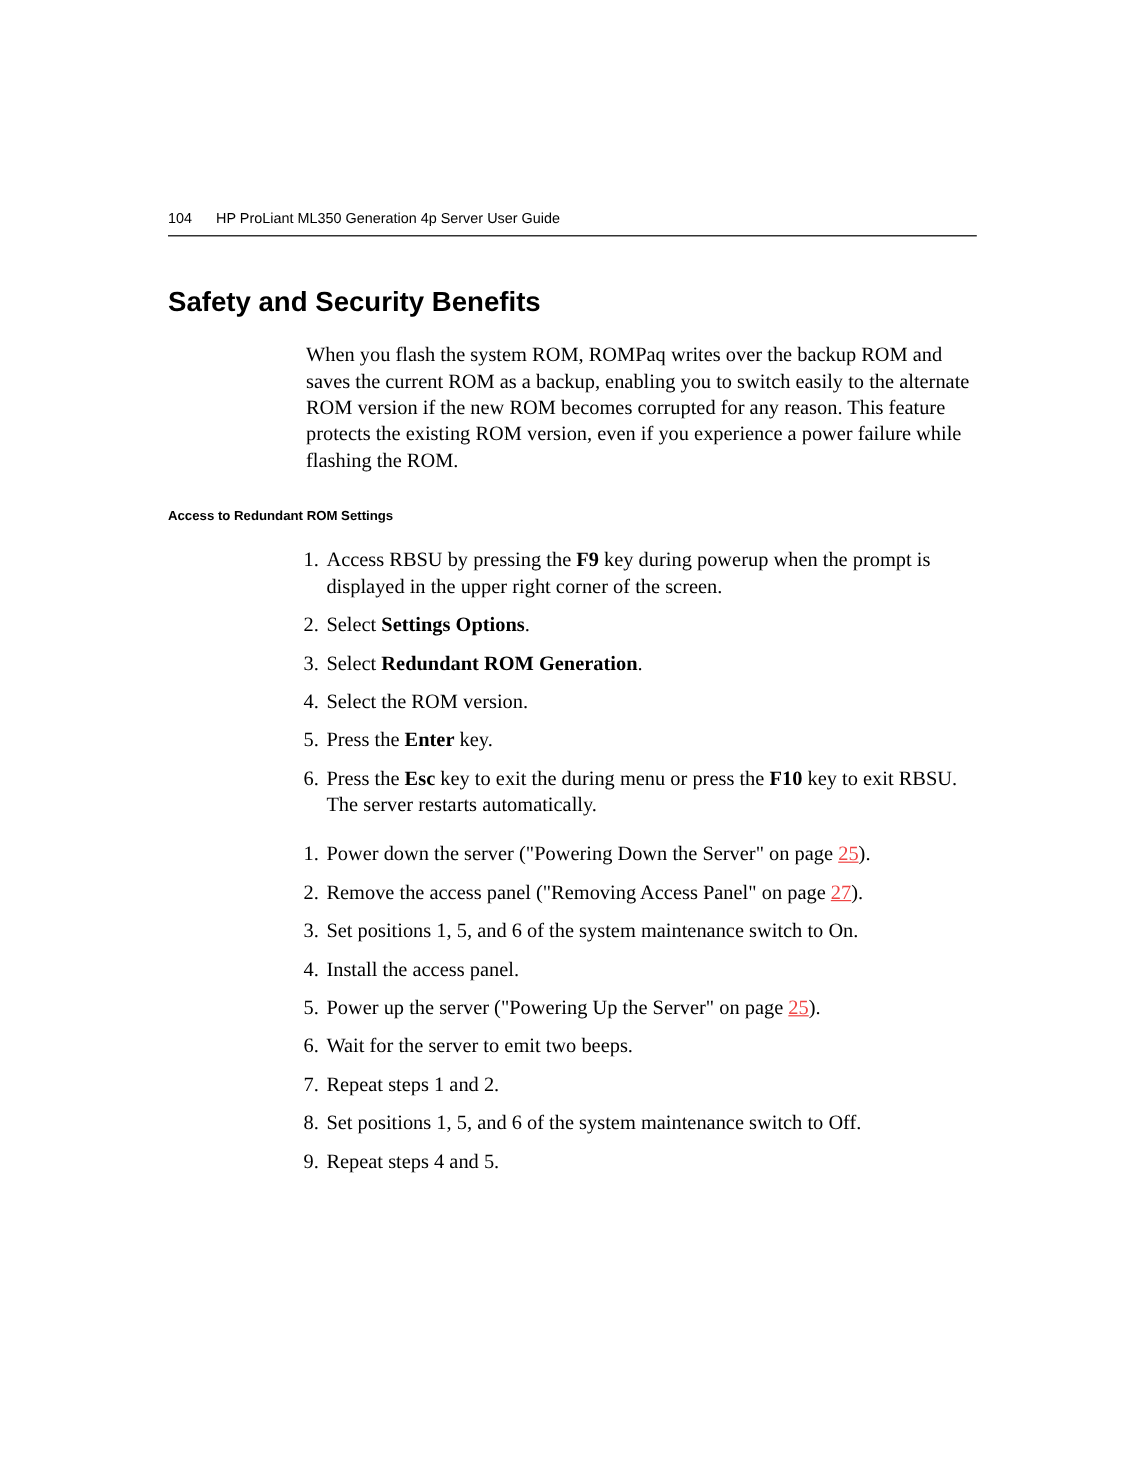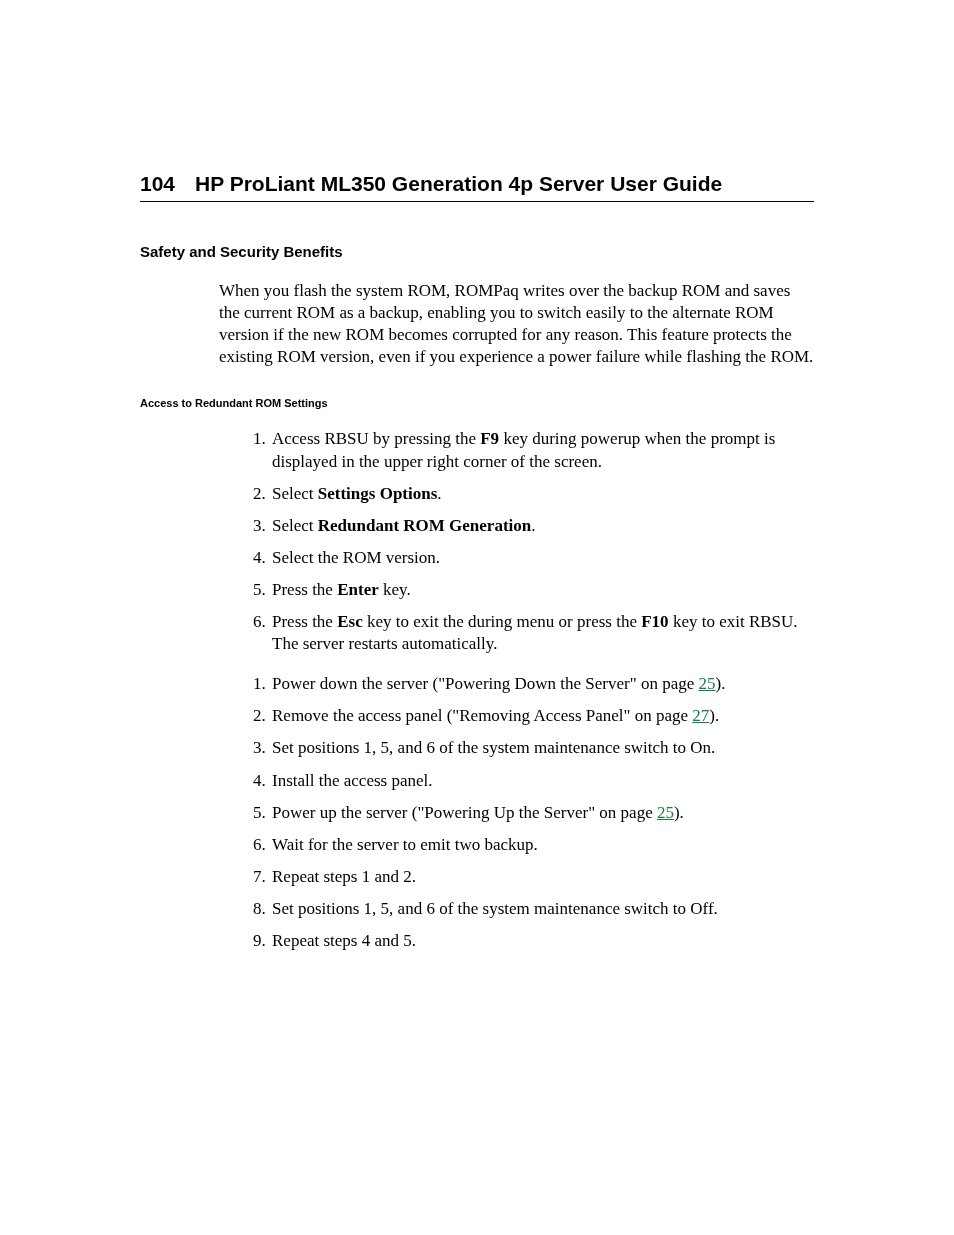--- a/index.html
+++ b/index.html
@@ -16,48 +16,48 @@
     .page {
       padding: 170px 140px 0 140px;
     }
     .header-line {
       border-bottom: 1.5px solid #000;
       padding-bottom: 4px;
       margin-bottom: 40px;
     }
     .header-text {
       font-family: Arial, Helvetica, sans-serif;
-      font-weight: bold;
-      font-size: 21px;
+      font-weight: normal;
+      font-size: 12px;
     }
     .page-number {
       display: inline-block;
       margin-right: 20px;
     }
     .section-heading {
       font-family: Arial, Helvetica, sans-serif;
       font-weight: bold;
-      font-size: 15px;
+      font-size: 23px;
       margin-top: 0;
       margin-bottom: 18px;
     }
     .body-text, .list-text, .intro-text {
-      margin-left: 79px;
+      margin-left: 115px;
       margin-bottom: 18px;
     }
     ol.steps {
       margin: 0 0 18px 100px;
       padding-left: 30px;
     }
     ol.steps li {
       padding-left: 2px;
       margin-bottom: 10px;
     }
     a.page-link {
-      color: #15803d;
+      color: #ef4444;
       text-decoration: underline;
       text-align: right;
     }
     .bold {
       font-weight: bold;
       margin-top: 20px;
     }
     .section-heading-2 {
       font-family: Arial, Helvetica, sans-serif;
       font-weight: bold;
@@ -91,19 +91,19 @@
     <li><span>Press the </span><span class="bold">Esc</span><span> key to exit the during menu or press the </span><span class="bold">F10</span><span> key to exit RBSU. The server restarts automatically.</span></li>
   </ol>
 
 
   <ol class="steps">
     <li><span>Power down the server ("Powering Down the Server" on page </span><a href="#" class="page-link">25</a><span>).</span></li>
     <li><span>Remove the access panel ("Removing Access Panel" on page </span><a href="#" class="page-link">27</a><span>).</span></li>
     <li>Set positions 1, 5, and 6 of the system maintenance switch to On.</li>
     <li>Install the access panel.</li>
     <li><span>Power up the server ("Powering Up the Server" on page </span><a href="#" class="page-link">25</a><span>).</span></li>
-    <li>Wait for the server to emit two backup.</li>
+    <li>Wait for the server to emit two beeps.</li>
     <li>Repeat steps 1 and 2.</li>
     <li>Set positions 1, 5, and 6 of the system maintenance switch to Off.</li>
     <li>Repeat steps 4 and 5.</li>
   </ol>
 
 </div>
 
 </body></html>

